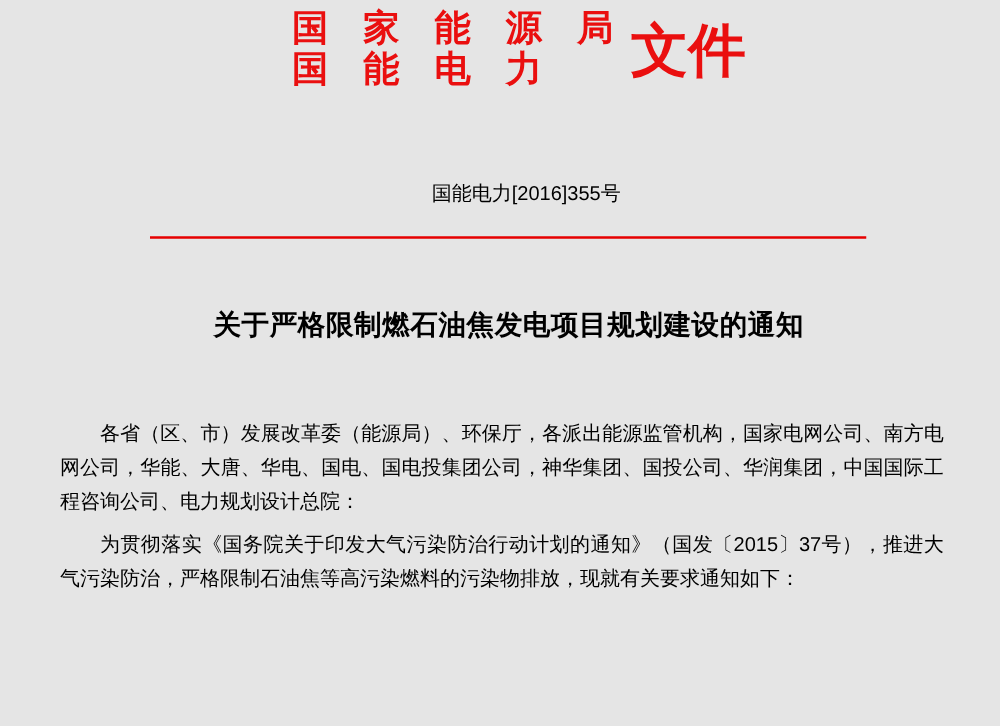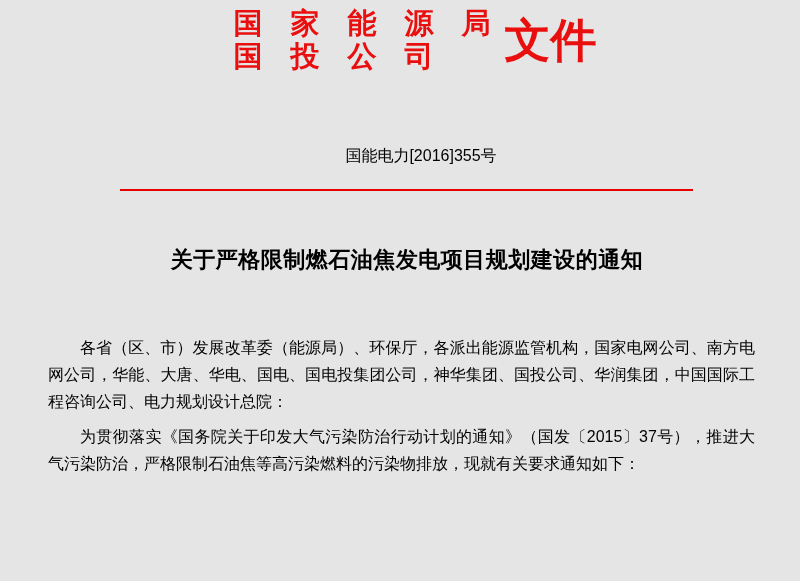--- a/index.html
+++ b/index.html
@@ -84,21 +84,21 @@
   }
 </style>
 </head>
 <body>
 
 <div class="page">
 
   <div class="letterhead">
     <div class="agency-lines">
       <div class="agency-line">国家能源局</div>
-      <div class="agency-line">国投公司</div>
+      <div class="agency-line">国能电力</div>
     </div>
     <div class="doc-word">文件</div>
   </div>
 
   <div class="doc-number">国能电力[2016]355号</div>
 
   <div class="red-rule"></div>
 
   <div class="doc-title">关于严格限制燃石油焦发电项目规划建设的通知</div>
 

